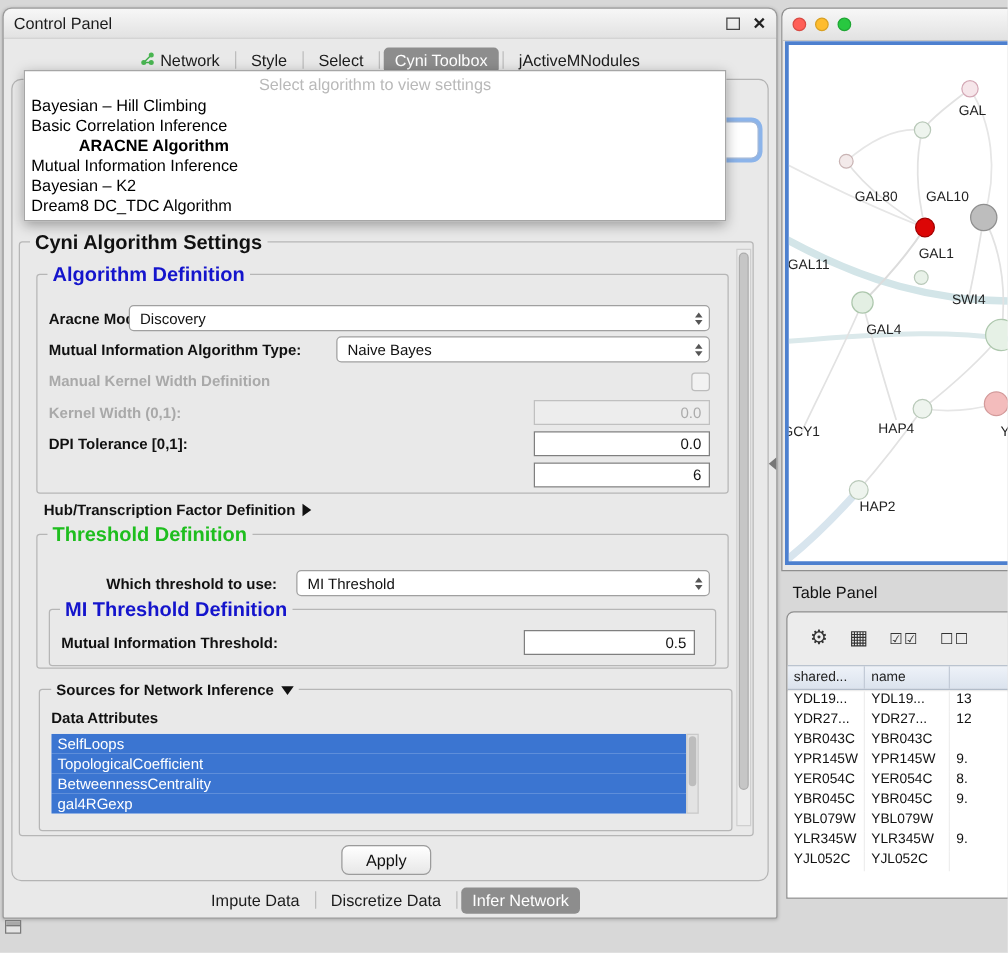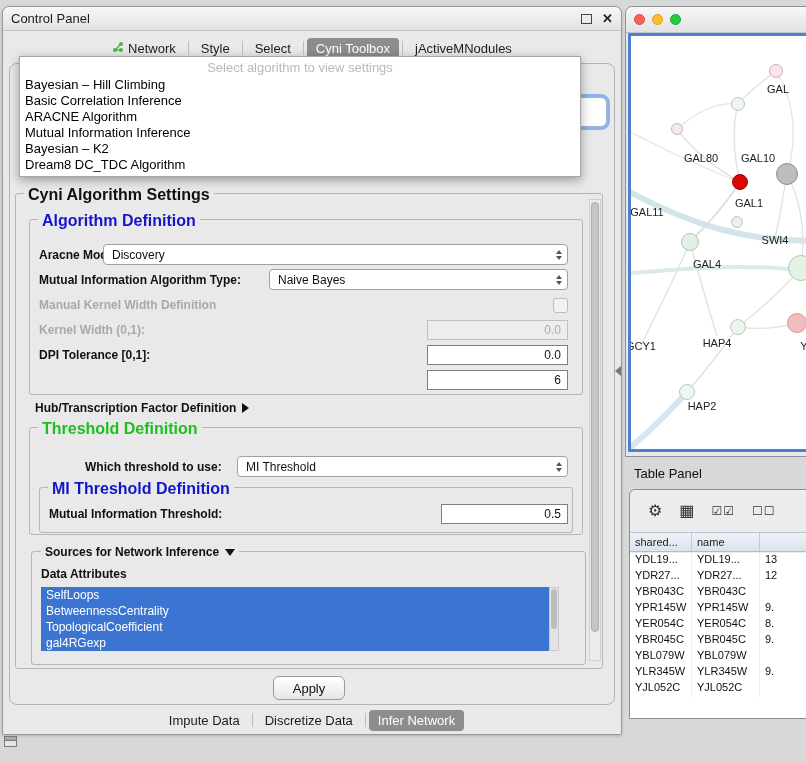--- a/index.html
+++ b/index.html
@@ -29,21 +29,21 @@
 
   
   #focus-frag{left:568px;top:90px;width:34px;height:28px;border-radius:6px;background:#fff;
       border:1px solid #9fb6d8;box-shadow:0 0 0 3px #8cb4ea;z-index:10;}
 
   
   #popup{left:16px;top:49px;width:560px;height:119px;background:#fff;border:1px solid #a6a6a6;
       box-shadow:0 3px 10px rgba(0,0,0,.35);z-index:50;}
   #popup .ph{text-align:center;color:#b9b9b9;font-size:13px;padding:3px 0 2px;}
   .popup-item{height:16px;line-height:16px;font-size:13px;padding-left:5px;color:#000;white-space:nowrap;}
-  .popup-item.sel{font-weight:normal;}
+  .popup-item.sel{font-weight:bold;margin-left:38px;}
 
   
   .grp{position:absolute;border:1px solid #b6b6b6;border-radius:3px;}
   .grp-title{position:absolute;top:-8px;left:8px;background:#e9e9e9;padding:0 4px;
       font-size:16px;font-weight:bold;color:#111;white-space:nowrap;}
   .t-blue{color:#1414cc;}
   .t-green{color:#1ebe1e;}
 
   .lbl{position:absolute;font-size:12px;font-weight:bold;color:#111;white-space:nowrap;}
   .lbl.disabled{color:#a9a9a9;text-align:right;}
@@ -237,33 +237,33 @@
     <span class="arrows">
         <span class="tri-up"></span>
         <span class="tri-down"></span>
       </span>
   </div>
 
   <div class="grp" style="left:36px;top:480px;width:532px;height:44px;">
     <span class="grp-title t-blue">MI Threshold Definition</span>
   </div>
   <span class="lbl" style="left:46px;top:500px;">Mutual Information Threshold:</span>
-  <div class="field" style="left:438px;top:497px;width:127px;text-align:right;">0.5</div>
+  <div class="field" style="left:416px;top:497px;width:137px;text-align:right;">0.5</div>
 
   <div class="grp" style="left:28px;top:544px;width:553px;height:112px;"></div>
   <div class="section-toggle" style="left:38px;top:538px;background:#e9e9e9;padding:0 4px;">
     <span>Sources for Network Inference</span>
     <span class="tri-dn"></span>
   </div>
   <span class="lbl" style="left:38px;top:560px;">Data Attributes</span>
 
   <div id="attr-list">
       <div class="attr-item sel">SelfLoops</div>
+      <div class="attr-item sel">TopologicalCoefficient</div>
       <div class="attr-item sel">BetweennessCentrality</div>
-      <div class="attr-item sel">TopologicalCoefficient</div>
       <div class="attr-item sel">gal4RGexp</div>
     </div>
   <div class="abs" id="attr-vscroll">
     <div id="attr-vthumb"></div>
   </div>
 
   <div class="abs" id="apply-btn">Apply</div>
 
   <div id="bottom-tabs">
       <span class="tab">

